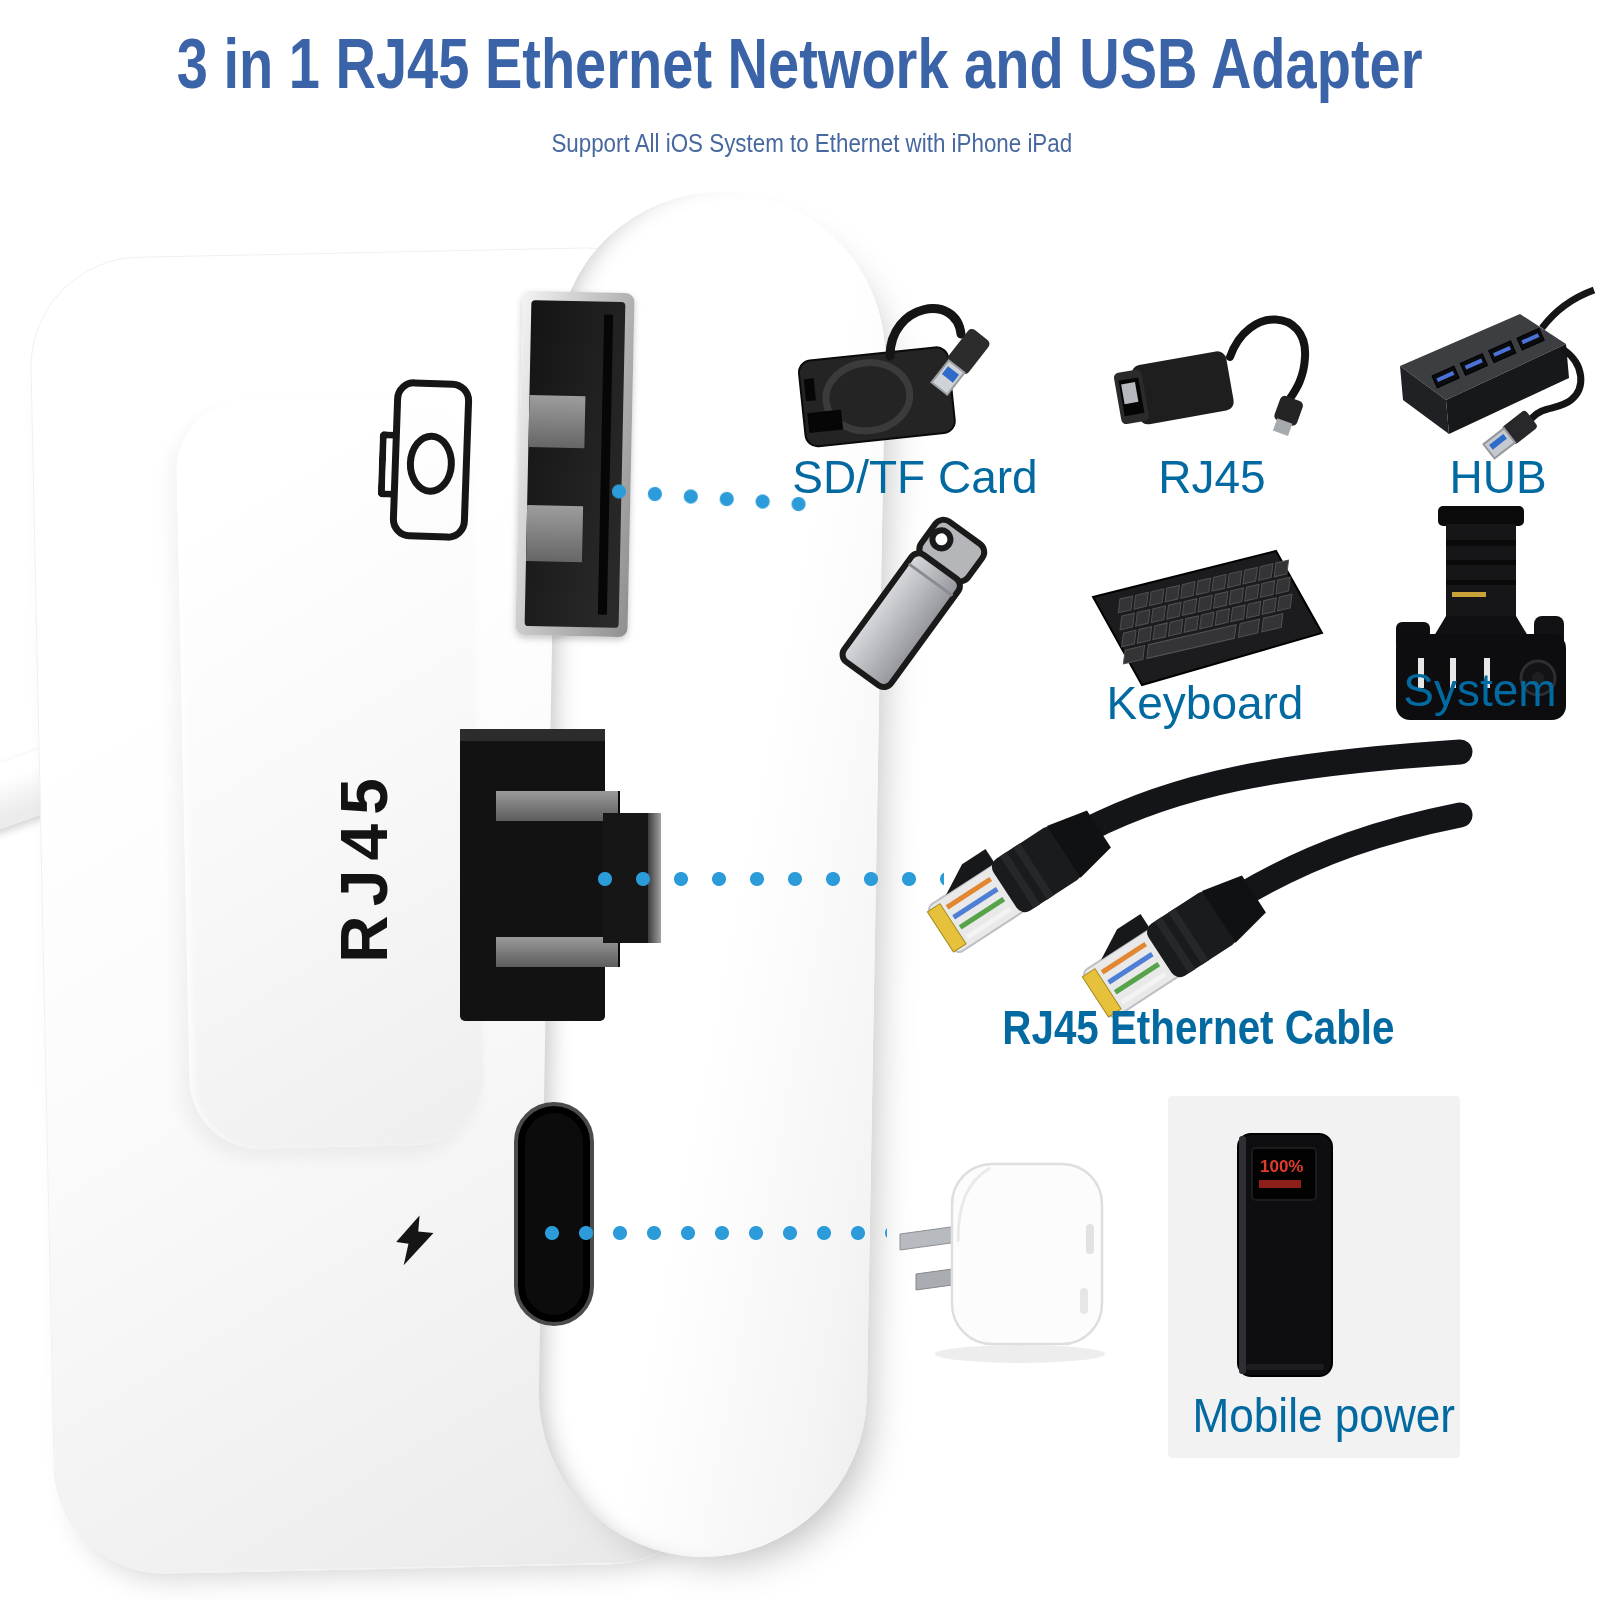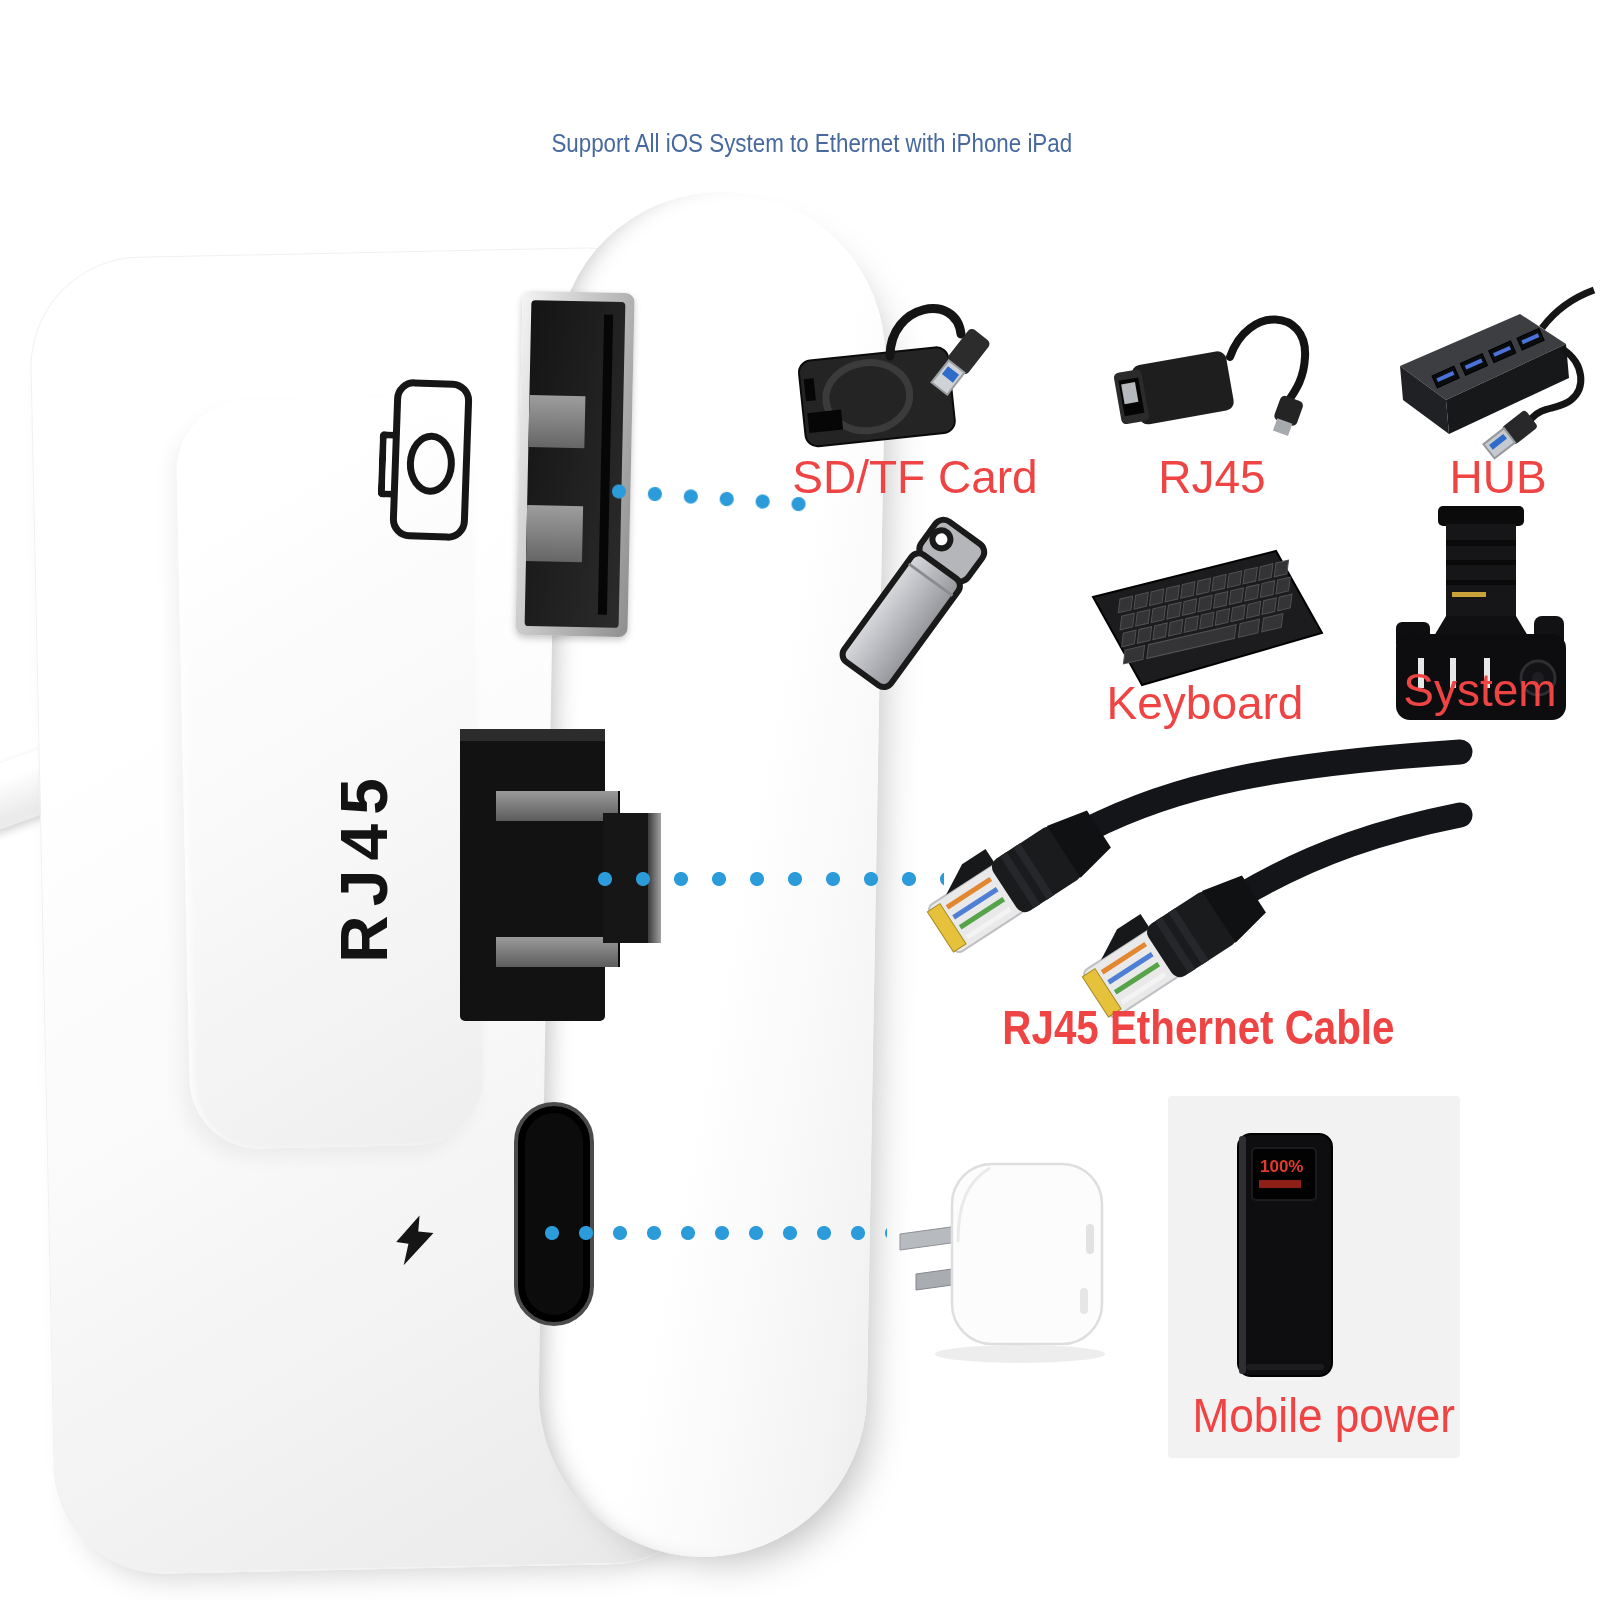--- a/index.html
+++ b/index.html
@@ -16,21 +16,21 @@
   .title > span { display:inline-block; transform:scaleX(.80); }
   .subtitle {
     position:absolute; left:0; top:128px; width:1600px; text-align:center;
     font-size:26px; font-weight:400; color:#47699f; white-space:nowrap;margin-left:12px;
   }
   .subtitle > span { display:inline-block; transform:scaleX(.86); }
 
   
   .label {
     position:absolute; width:360px; text-align:center; font-size:46px;
-    font-weight:400; color:#ef4444; white-space:nowrap;
+    font-weight:400; color:#0369a1; white-space:nowrap;
   }
   .label > span { display:inline-block; transform-origin:center; }
   .label.bold { font-weight:700; }
   .sx80 > span { transform:scaleX(.80); }
   .sx84 > span { transform:scaleX(.84); }
   .sx92 > span { transform:scaleX(.92); }
 
   
   .dev-cable {
     position:absolute; left:-42px; top:748px; width:180px; height:62px;
@@ -116,20 +116,21 @@
     position:absolute; left:1168px; top:1096px; width:292px; height:362px;
     background:#f2f2f3; border-radius:4px;
   }
   svg { position:absolute; overflow:visible; }
 </style>
 </head>
 <body>
 
 <div class="canvas">
 
+  <div class="title"><span>3 in 1 RJ45 Ethernet Network and USB Adapter</span></div>
   <div class="subtitle"><span>Support All iOS System to Ethernet with iPhone iPad</span></div>
 
   <div class="dev-cable"></div>
   <div class="dev-body">
     <div class="dev-panel"></div>
   </div>
   <div class="dev-strip"></div>
 
   <div class="cam-icon">
     <div class="cam-tab"></div>

